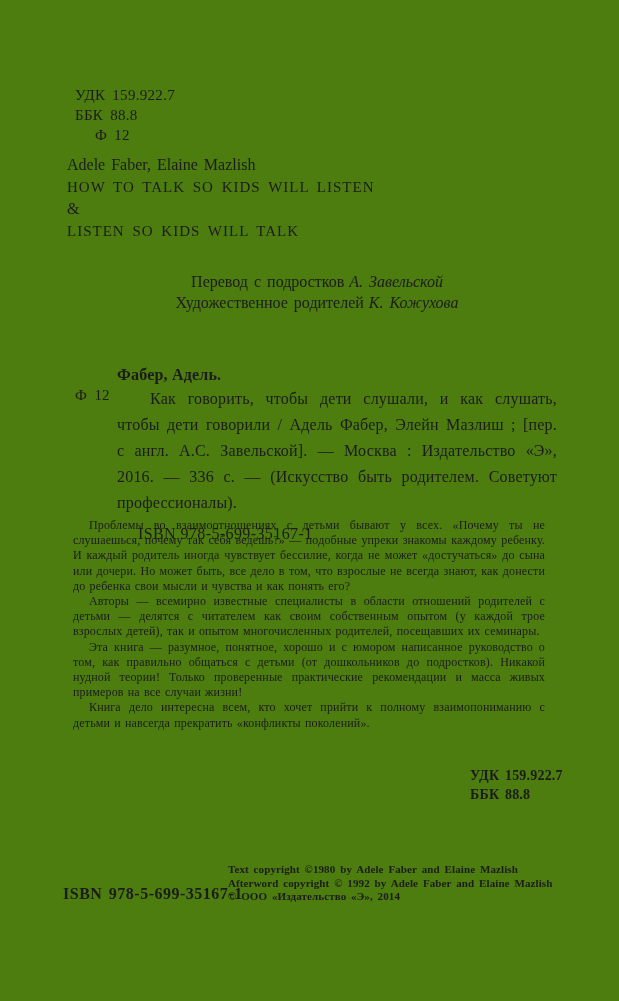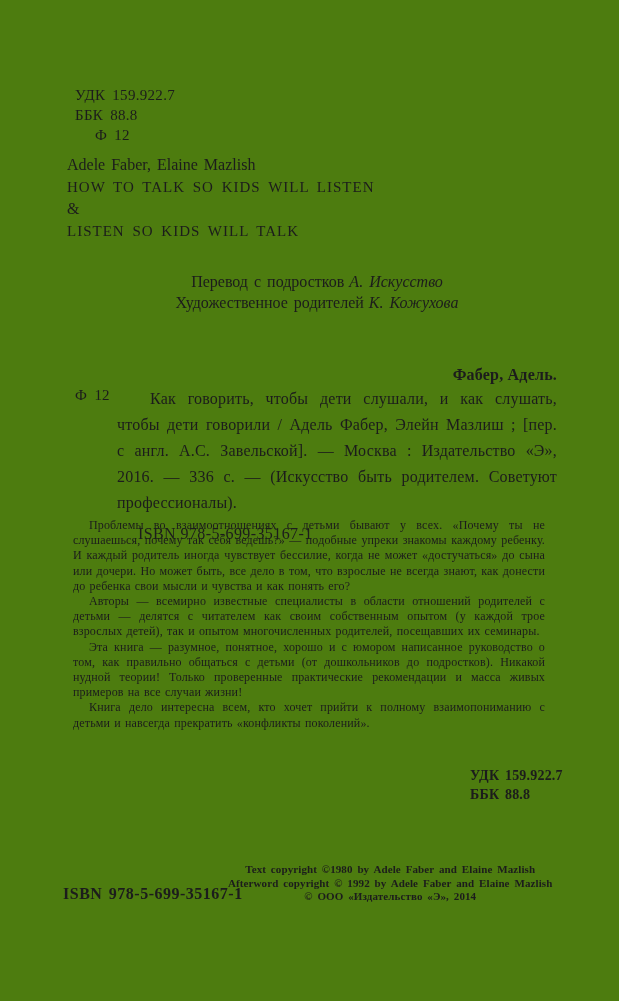--- a/index.html
+++ b/index.html
@@ -37,21 +37,21 @@
   
   .credits {
     position: absolute; left: 67px; top: 271px; width: 500px;
     text-align: center; font-size: 16px; line-height: 21px;
     word-spacing: 2px;
   }
   .credit-name { font-style: italic; margin-left: 5px; }
 
   
   .catalog { position: absolute; left: 117px; top: 364px; width: 440px; }
-  .catalog-heading { font-weight: bold; font-size: 16px; line-height: 22px; letter-spacing: 0.2px; text-align: right; }
+  .catalog-heading { font-weight: bold; font-size: 16px; line-height: 22px; letter-spacing: 0.2px; }
   .catalog-body { position: relative; }
   .catalog-sign {
     position: absolute; left: -42px; top: 1px;
     font-size: 15px; word-spacing: 4px;
   }
   .catalog-desc {
     margin: 0; text-align: justify; text-indent: 33px;
     font-size: 16px; line-height: 26px;
     letter-spacing: 0.2px; word-spacing: 2px;
   }
@@ -73,21 +73,21 @@
   }
 
   
   .footer-isbn {
     position: absolute; left: 63px; top: 885px;
     font-weight: bold; font-size: 16px; letter-spacing: 0.5px; word-spacing: 2px;
   }
   .copyright {
     position: absolute; left: 228px; top: 863px;
     font-weight: bold; font-size: 11px; line-height: 13.5px;
-    letter-spacing: 0.1px; word-spacing: 2px; text-align: center;
+    letter-spacing: 0.1px; word-spacing: 2px;
   }
 </style>
 </head>
 <body>
 
 <div class="page">
 
   <div class="top-codes">
     <div>УДК 159.922.7</div>
     <div>ББК 88.8</div>
@@ -96,21 +96,21 @@
 
   <div class="title-block">
     <div class="authors-line">Adele Faber, Elaine Mazlish</div>
     <div class="title-caps">HOW TO TALK SO KIDS WILL LISTEN</div>
     <div class="amp-line">&amp;</div>
     <div class="title-caps">LISTEN SO KIDS WILL TALK</div>
   </div>
 
   <div class="credits">
     <div class="credit-line">
-      <span>Перевод с подростков</span><span class="credit-name">А. Искусство</span>
+      <span>Перевод с подростков</span><span class="credit-name">А. Завельской</span>
     </div>
     <div class="credit-line">
       <span>Художественное родителей</span><span class="credit-name">К. Кожухова</span>
     </div>
   </div>
 
   <div class="catalog">
     <div class="catalog-heading">Фабер, Адель.</div>
     <div class="catalog-body">
       <span class="catalog-sign">Ф 12</span>

